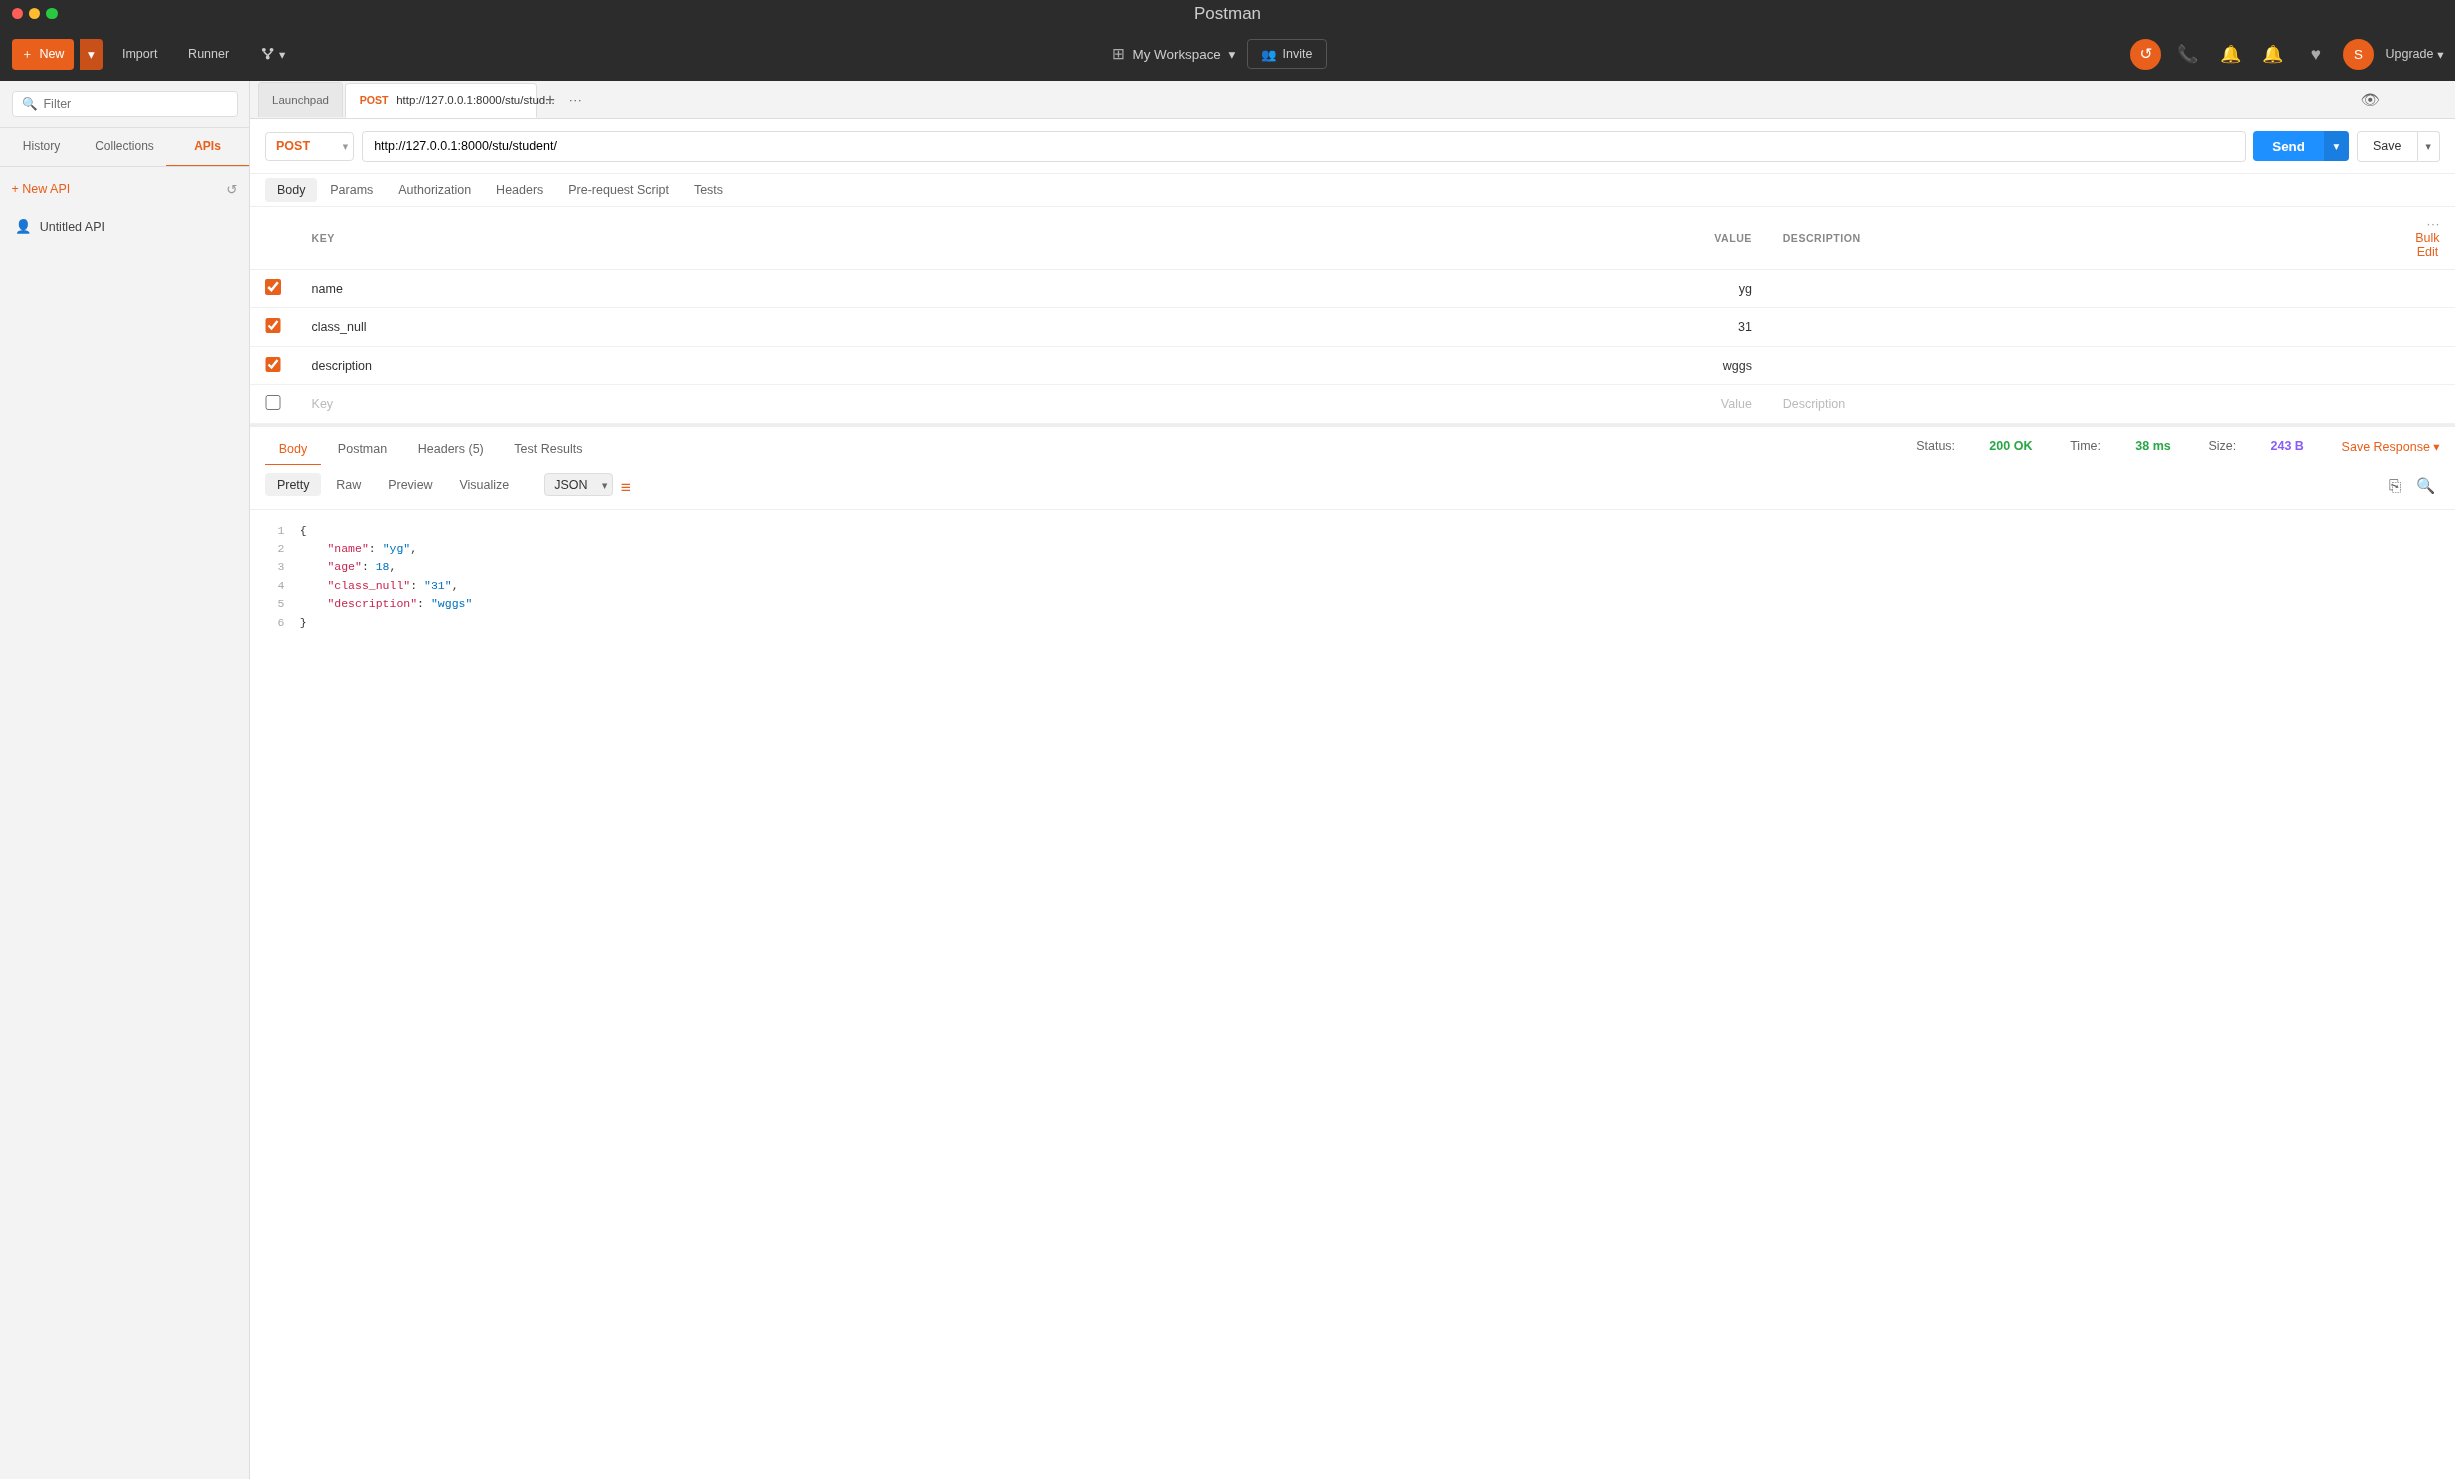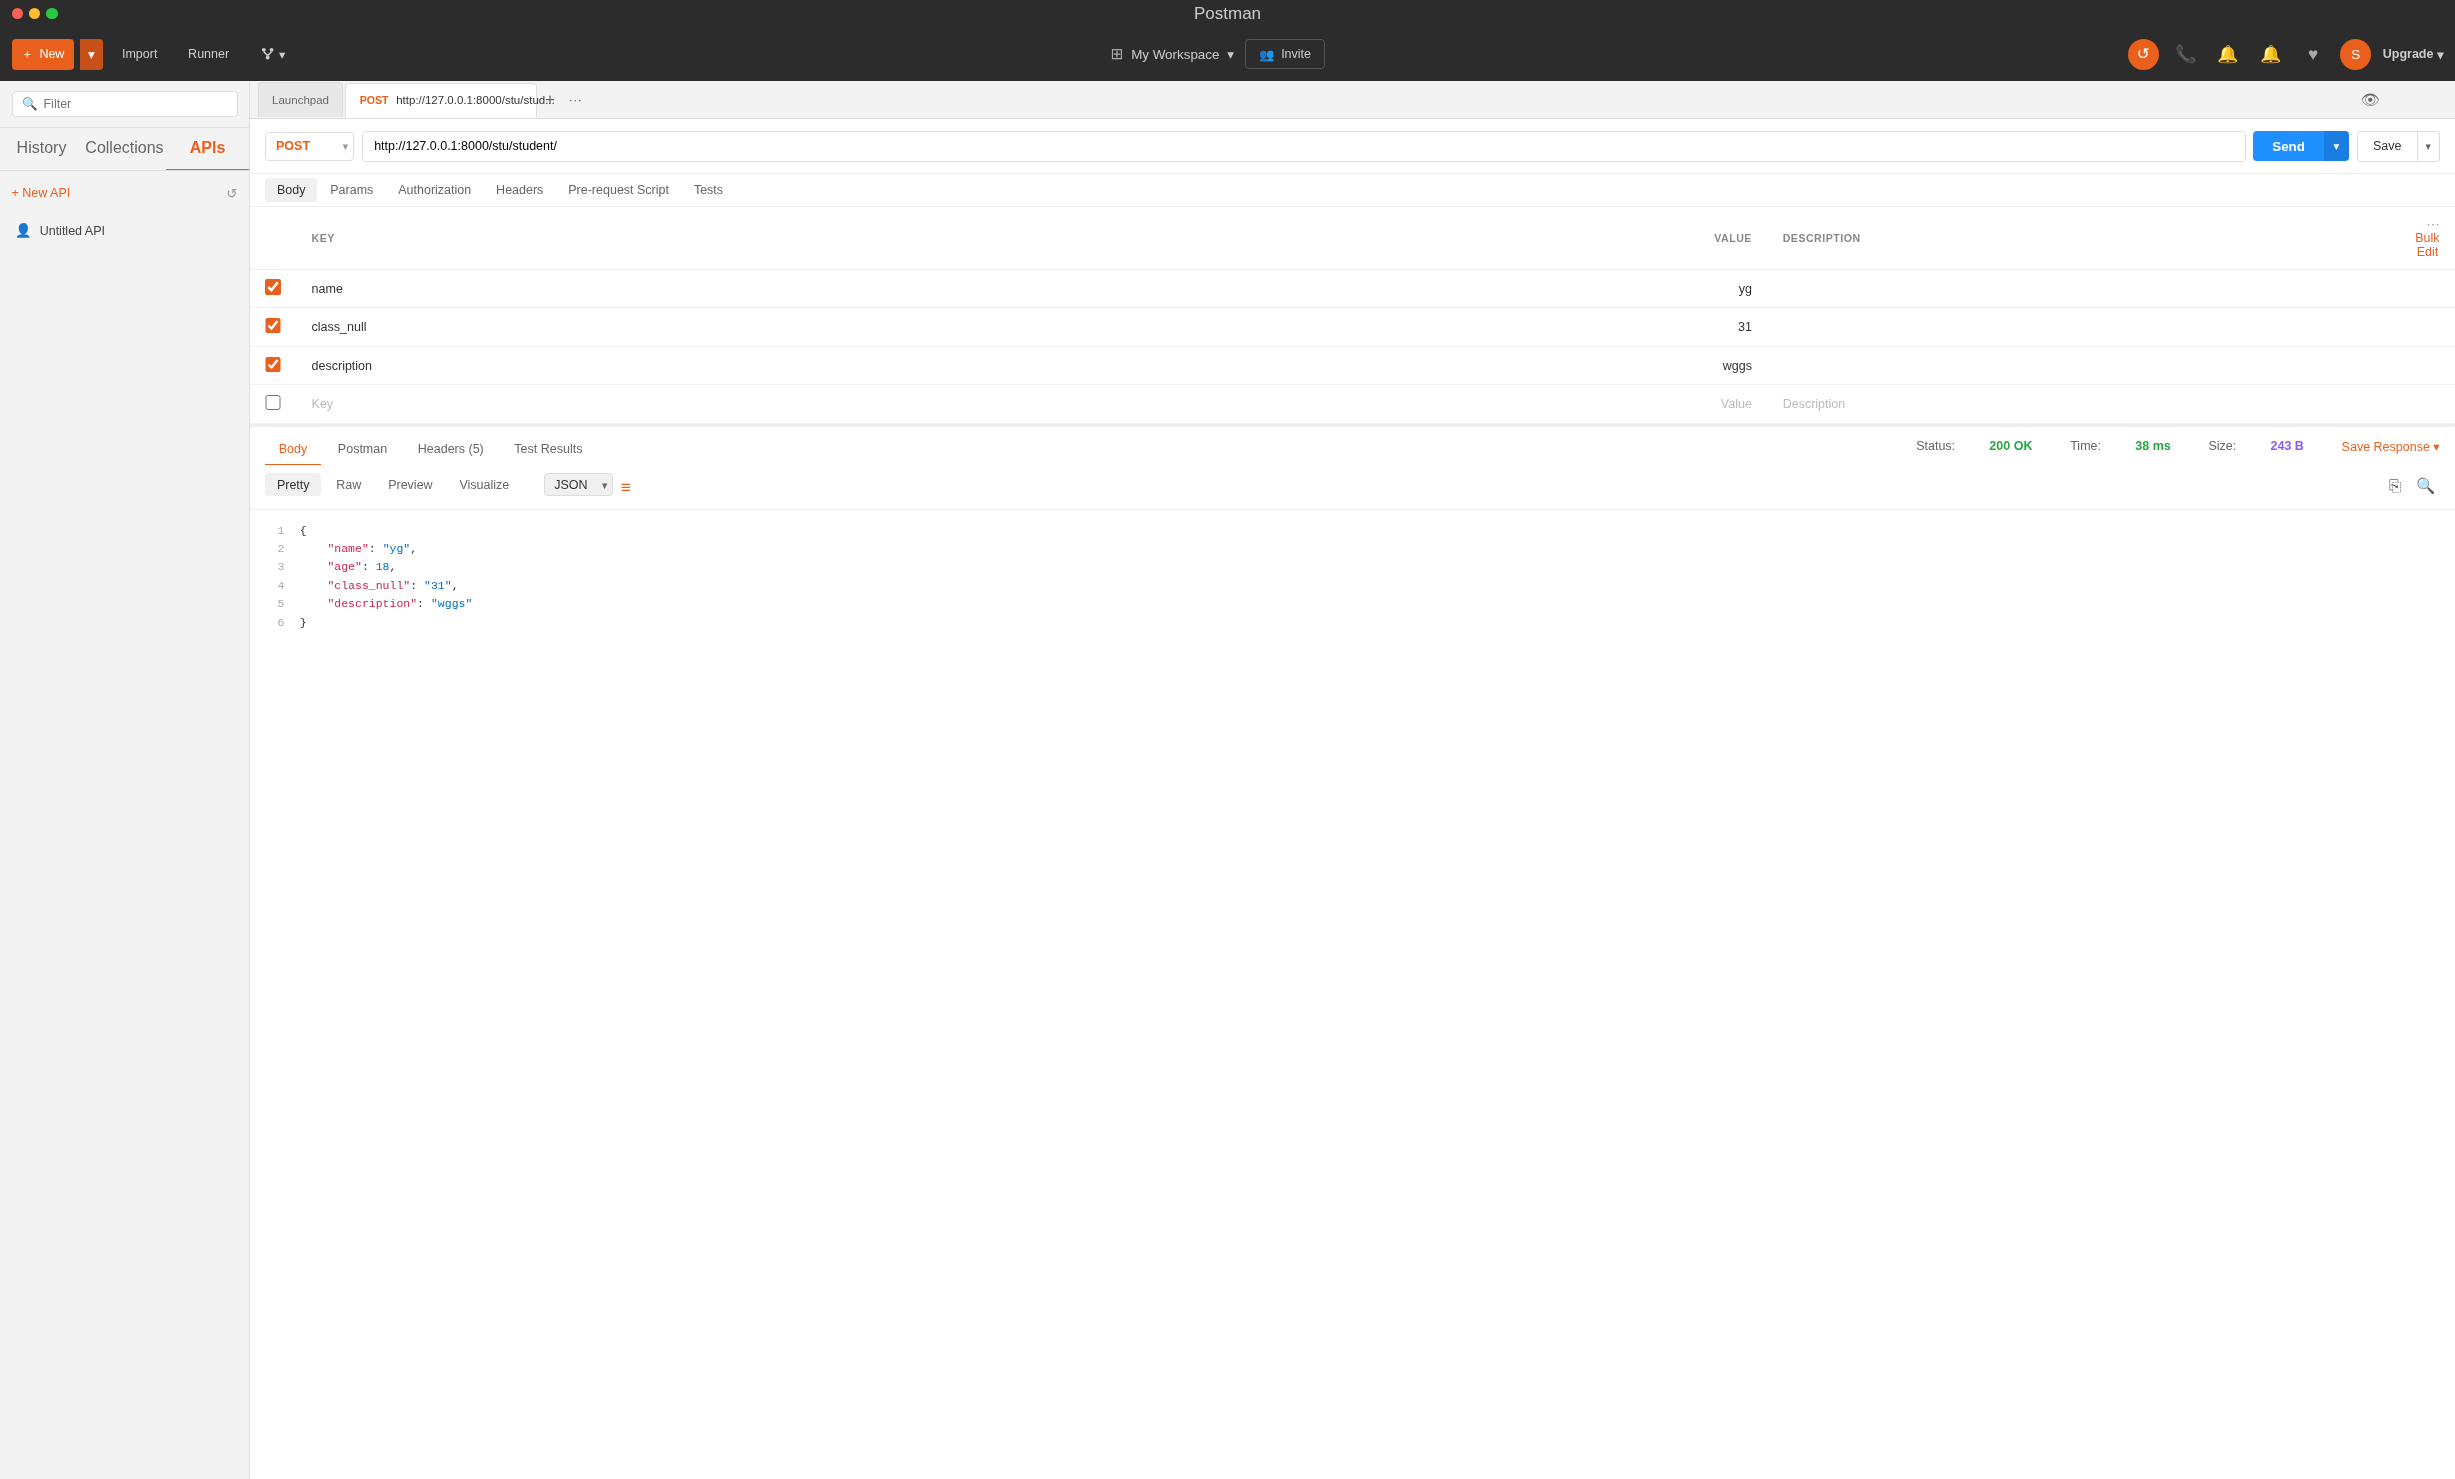--- a/index.html
+++ b/index.html
@@ -138,21 +138,20 @@
     }
     .upgrade-btn {
       background: transparent;
       border: none;
       color: #ccc;
       cursor: pointer;
       font-size: 12.5px;
       display: flex;
       align-items: center;
       gap: 3.8px;
-      font-weight: bold;
     }
 
     
     .main-layout {
       display: flex;
       height: calc(100vh - 81px);
     }
 
     
     .sidebar {
@@ -185,21 +184,21 @@
     }
     .search-input-wrap .search-icon { color: #999; font-size: 12.5px; }
     .sidebar-tabs {
       display: flex;
       border-bottom: 1px solid #ddd;
     }
     .sidebar-tab {
       flex: 1;
       text-align: center;
       padding: 11.5px 0;
-      font-size: 16px;
+      font-size: 12px;
       color: #666;
       cursor: pointer;
       border-bottom: 1.9px solid transparent;
     }
     .sidebar-tab.active {
       color: #e8601c;
       border-bottom: 1.9px solid #e8601c;
       font-weight: 600;
     }
     .sidebar-content { padding: 11.5px; }

